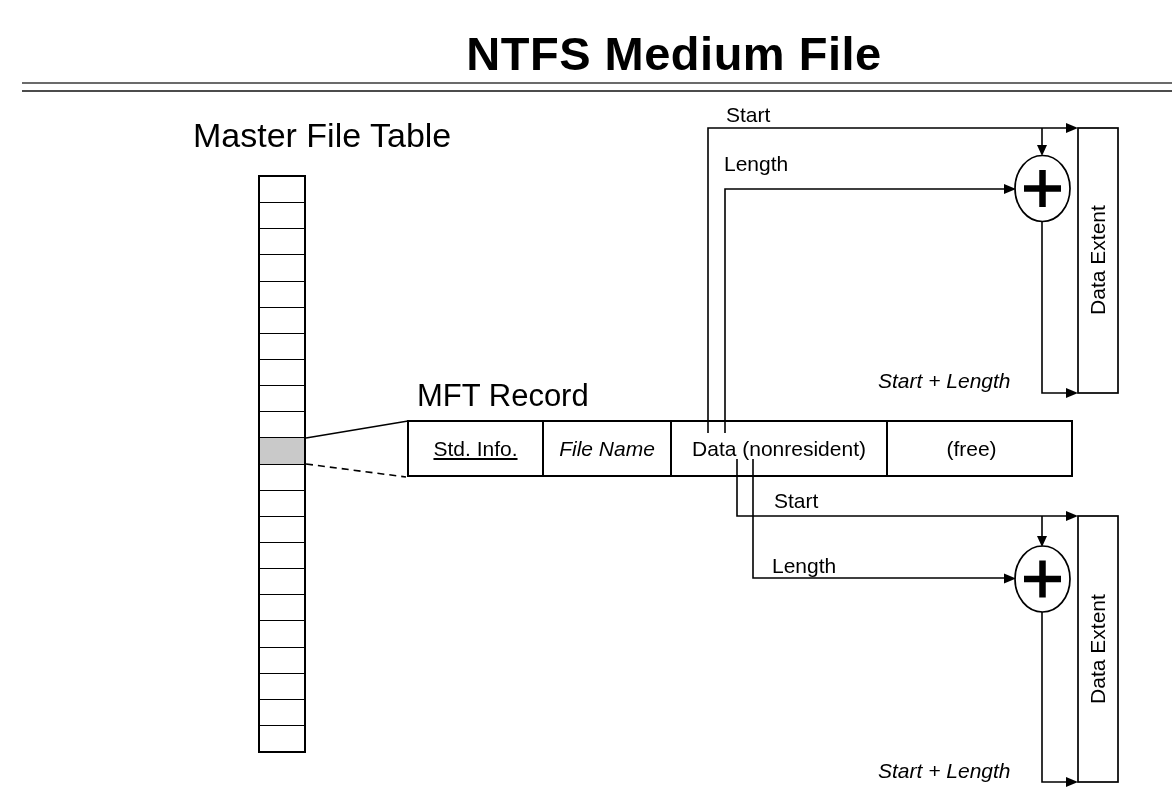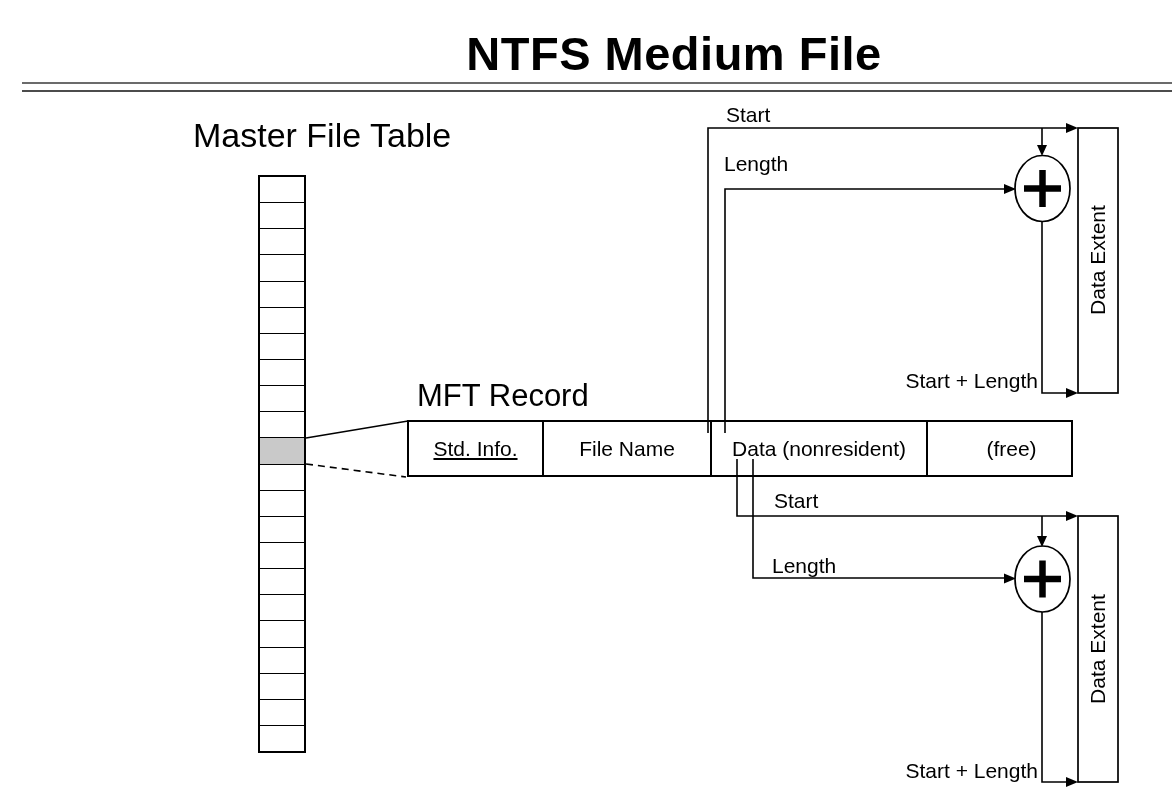--- a/index.html
+++ b/index.html
@@ -28,21 +28,21 @@
     left:407px;top:420px;width:666px;height:57px;
     border:2px solid #000;box-sizing:border-box;display:flex;
   }
   .rec-cell{
     border-left:2px solid #000;box-sizing:border-box;
     display:flex;align-items:center;justify-content:center;
     font-size:21px;white-space:nowrap;
   }
   .rec-cell:first-child{border-left:none;text-decoration:underline;}
   .lbl{font-size:21px;white-space:nowrap;}
-  .sum{width:160px;text-align:right;}
+  .sum{width:160px;font-style:italic;}
   .vlabel{
     width:240px;height:30px;line-height:30px;text-align:center;
     font-size:21px;transform:rotate(-90deg);white-space:nowrap;
   }
   svg.overlay{position:absolute;left:0;top:0;pointer-events:none;}
 </style>
 </head>
 <body>
 
 <div class="stage">
@@ -73,21 +73,21 @@
       <div class="mft-cell"></div>
       <div class="mft-cell"></div>
       <div class="mft-cell"></div>
       <div class="mft-cell"></div>
       <div class="mft-cell"></div>
     </div>
 
   <div class="abs rec-label">MFT Record</div>
   <div class="abs rec-row" id="rec-row">
       <div class="rec-cell" style="width: 133px;">Std. Info.</div>
-      <div class="rec-cell" style="width: 168px;">File Name</div>
+      <div class="rec-cell" style="width: 128px; font-style: italic;">File Name</div>
       <div class="rec-cell" style="width: 216px;">Data (nonresident)</div>
       <div class="rec-cell" style="width: 133px; padding-left: 36px;">(free)</div>
     </div>
 
   <svg class="overlay" width="1172" height="800" viewBox="0 0 1172 800">
     <g stroke="#000" stroke-width="1.6" fill="none">
 
       <g>
         <line x1="306" y1="438" x2="408" y2="421"></line>
         <line x1="306" y1="464" x2="406" y2="477" stroke-dasharray="7 5"></line>

